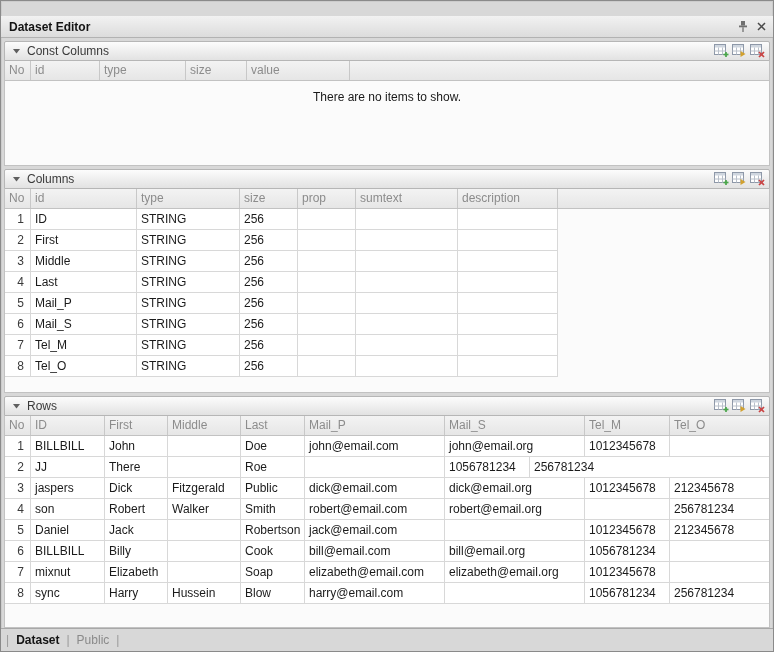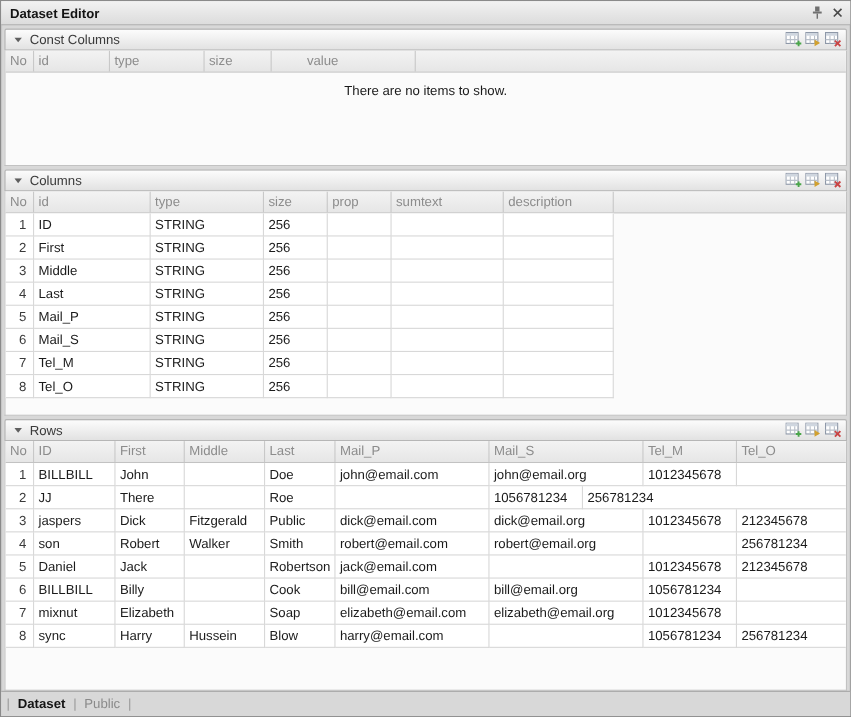--- a/index.html
+++ b/index.html
@@ -18,20 +18,21 @@
     display: flex; flex-direction: column;
     overflow: hidden;
   }
   
   .titlebar {
     height: 22px; flex: none;
     display: flex; align-items: center;
     padding: 0 7px 0 8px;
     background: linear-gradient(#f2f2f2, #dcdcdc);
     border-bottom: 1px solid #b2b2b2;
+    margin-top: 15px;
   }
   .titlebar .title { font-weight: bold; color: #141414; flex: 1; }
   .tb-icons { display: flex; align-items: center; gap: 9px; }
   .tb-icon { display: flex; align-items: center; }
   
   .panel { margin: 3px 3px 0 3px; display: flex; flex-direction: column; flex: none; }
   .panel.rows-panel { flex: 1; min-height: 0; }
   .panel-header {
     height: 20px; flex: none;
     display: flex; align-items: center;
@@ -161,21 +162,21 @@
             </svg>
           </span>
         </span>
     </div>
     <div class="panel-body const-body">
       <div class="grid-header" id="const-header">
           <div class="hcell" style="width: 26px;">No</div>
           <div class="hcell" style="width: 69px;">id</div>
           <div class="hcell" style="width: 86px;">type</div>
           <div class="hcell" style="width: 61px;">size</div>
-          <div class="hcell" style="width: 103px; margin-left: 28px;">value</div>
+          <div class="hcell" style="width: 103px;">value</div>
           <div class="hcell filler"></div>
         </div>
       <div class="empty-msg">There are no items to show.</div>
     </div>
   </div>
 
   <div class="panel">
     <div class="panel-header">
       <span class="collapse-btn">
         <svg width="7" height="5" viewBox="0 0 7 5">

